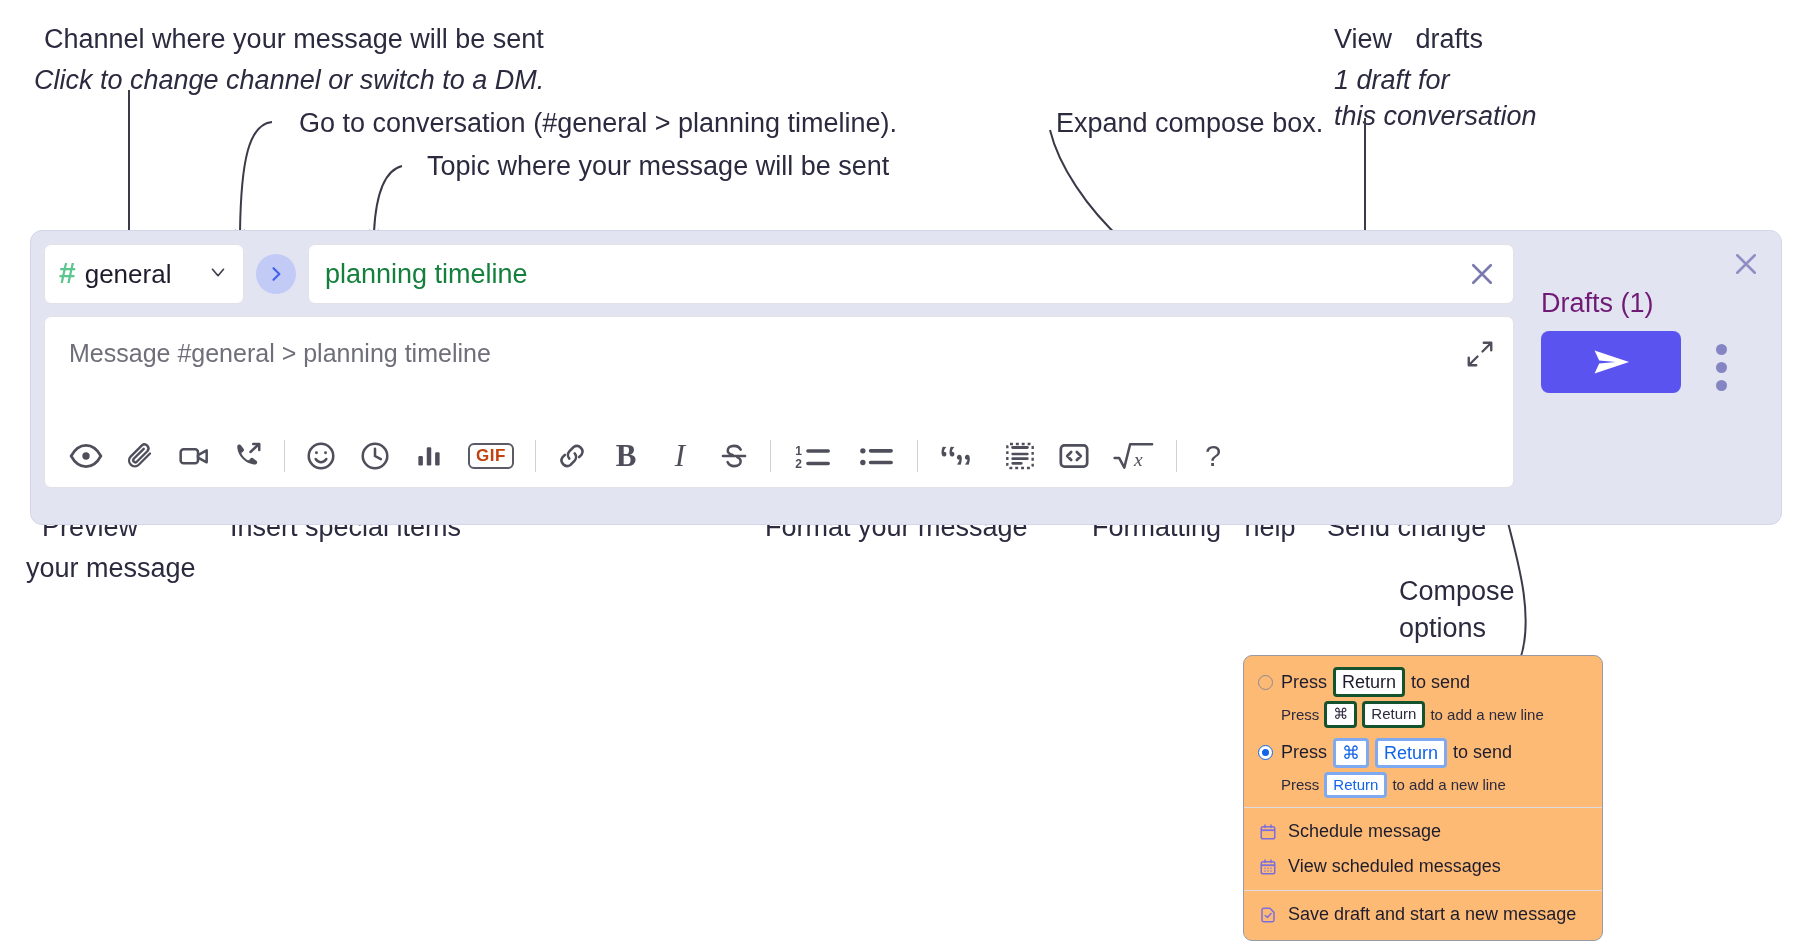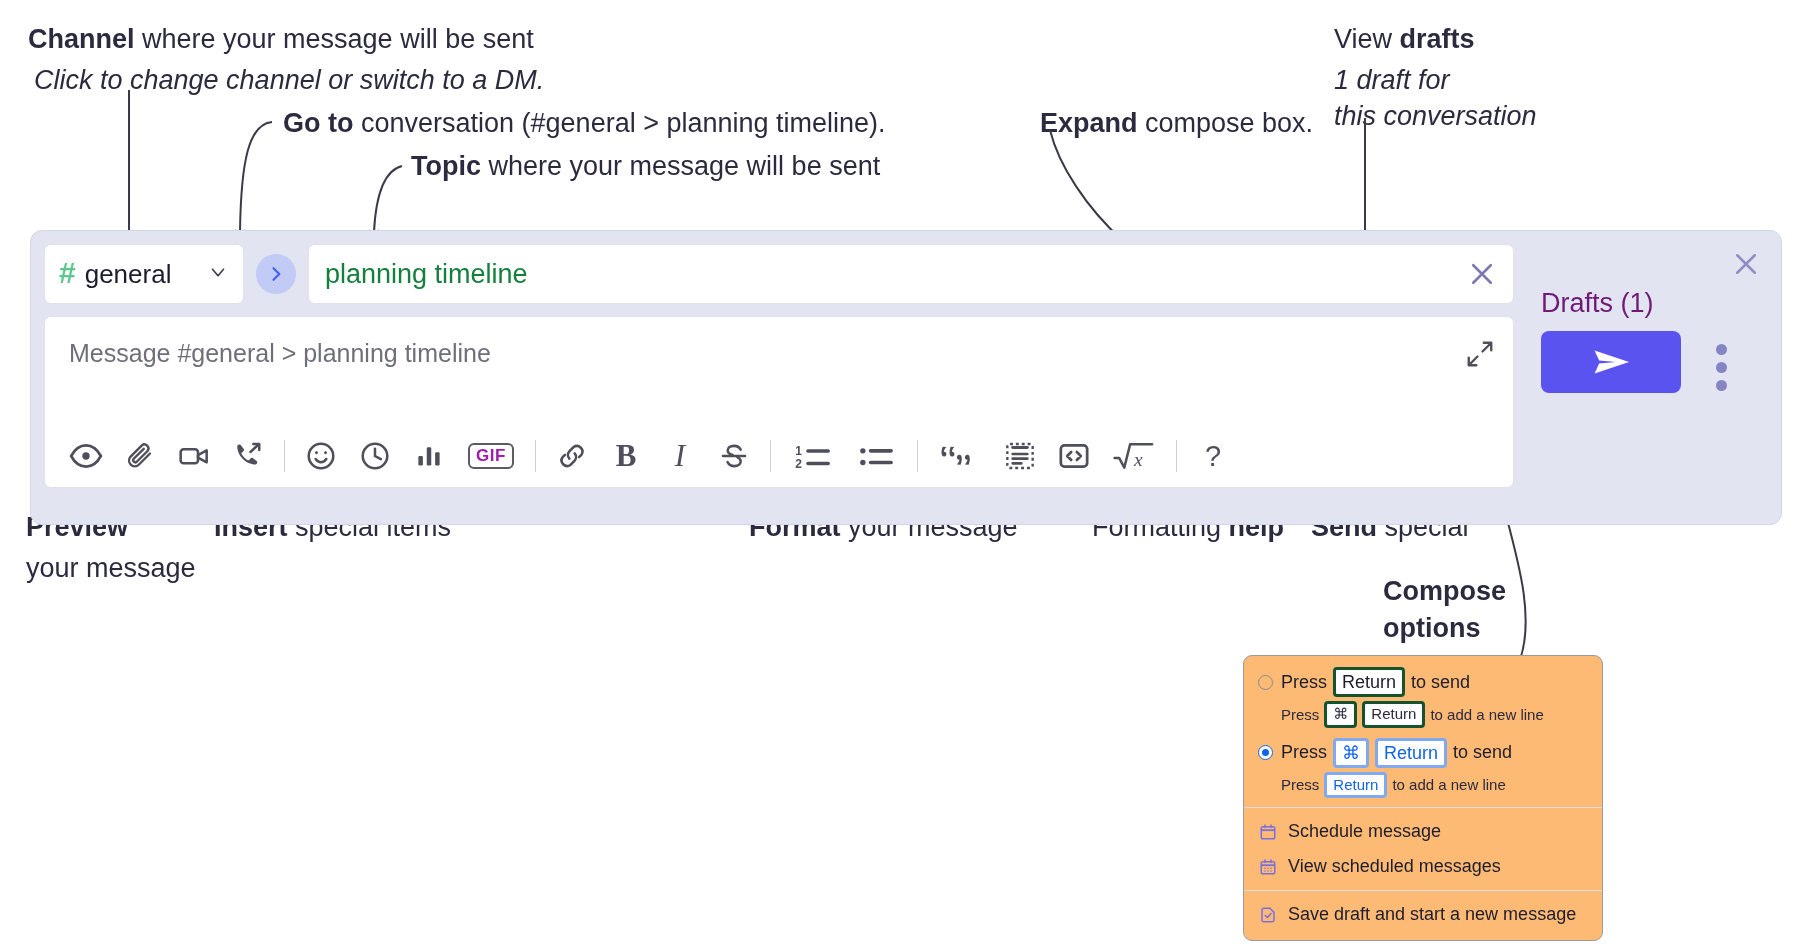--- a/index.html
+++ b/index.html
@@ -3,21 +3,21 @@
 <meta charset="utf-8">
 <style>
   html,body{margin:0;padding:0;}
   body{
     width:1814px;height:944px;position:relative;overflow:hidden;
     background:#ffffff;
     font-family:"Liberation Sans", sans-serif;
     color:#1d1c2d;
   }
   .ann{position:absolute;color:#2b2a3f;line-height:1.28;white-space:nowrap;}
-  .ann b{font-weight:700;}
+  .ann b{font-weight:400;margin-left:16px;}
   .ann i{font-style:italic;}
   svg.overlay{position:absolute;left:0;top:0;width:1814px;height:944px;pointer-events:none;}
 
   
   #compose{
     position:absolute;left:30px;top:230px;width:1752px;height:295px;
     background:#e2e4f1;border-radius:12px;
     border:1px solid #d3d6e8;
     box-sizing:border-box;
   }
@@ -46,21 +46,21 @@
     border-radius:7px;box-sizing:border-box;position:relative;
   }
   .placeholder{position:absolute;left:24px;top:22px;font-size:25px;color:#6f6f7a;}
   .expand-ic{position:absolute;right:18px;top:22px;}
   .toolbar{
     position:absolute;left:0;bottom:0;width:100%;height:62px;
     display:flex;align-items:center;gap:0px;padding-left:14px;box-sizing:border-box;
   }
   .tb{width:54px;height:46px;display:flex;align-items:center;justify-content:center;color:#5b5b68;}
   .sep{width:1px;height:32px;background:#cfcfd8;margin:0 9px;flex:0 0 auto;}
-  .gifbox{border:2px solid #5b5b68;border-radius:6px;padding:1px 6px;font-size:17px;font-weight:700;letter-spacing:.5px;color:#a21caf;font-family:"Liberation Sans",sans-serif;}
+  .gifbox{border:2px solid #5b5b68;border-radius:6px;padding:1px 6px;font-size:17px;font-weight:700;letter-spacing:.5px;color:#c2410c;font-family:"Liberation Sans",sans-serif;}
   .qm{font-size:29px;color:#4f4f5c;font-weight:400;}
 
   
   .drafts{
     position:absolute;left:1510px;top:57px;font-size:27px;color:#701a75;
   }
   .send-btn{
     position:absolute;left:1510px;top:100px;width:140px;height:62px;background:#5a53ef;
     border-radius:8px;display:flex;align-items:center;justify-content:center;
   }
@@ -124,21 +124,21 @@
 
 <div class="ann" style="left:749px;top:510px;font-size:27px;">
   <b>Format</b><span> your message</span>
 </div>
 
 <div class="ann" style="left:1092px;top:510px;font-size:27px;">
   <span>Formatting </span><b>help</b>
 </div>
 
 <div class="ann" style="left:1311px;top:510px;font-size:27px;">
-  <b>Send</b><span> special</span>
+  <b>Send</b><span> change</span>
 </div>
 
 <div class="ann" style="left:1383px;top:574px;font-size:27px;">
   <div><b>Compose</b></div>
   <div style="margin-top:2px;"><b>options</b></div>
   <div style="margin-top:2px;"><span>menu</span></div>
 </div>
 
 <svg class="overlay" viewBox="0 0 1814 944">
   <g stroke="#3a3a49" stroke-width="2" fill="none">

